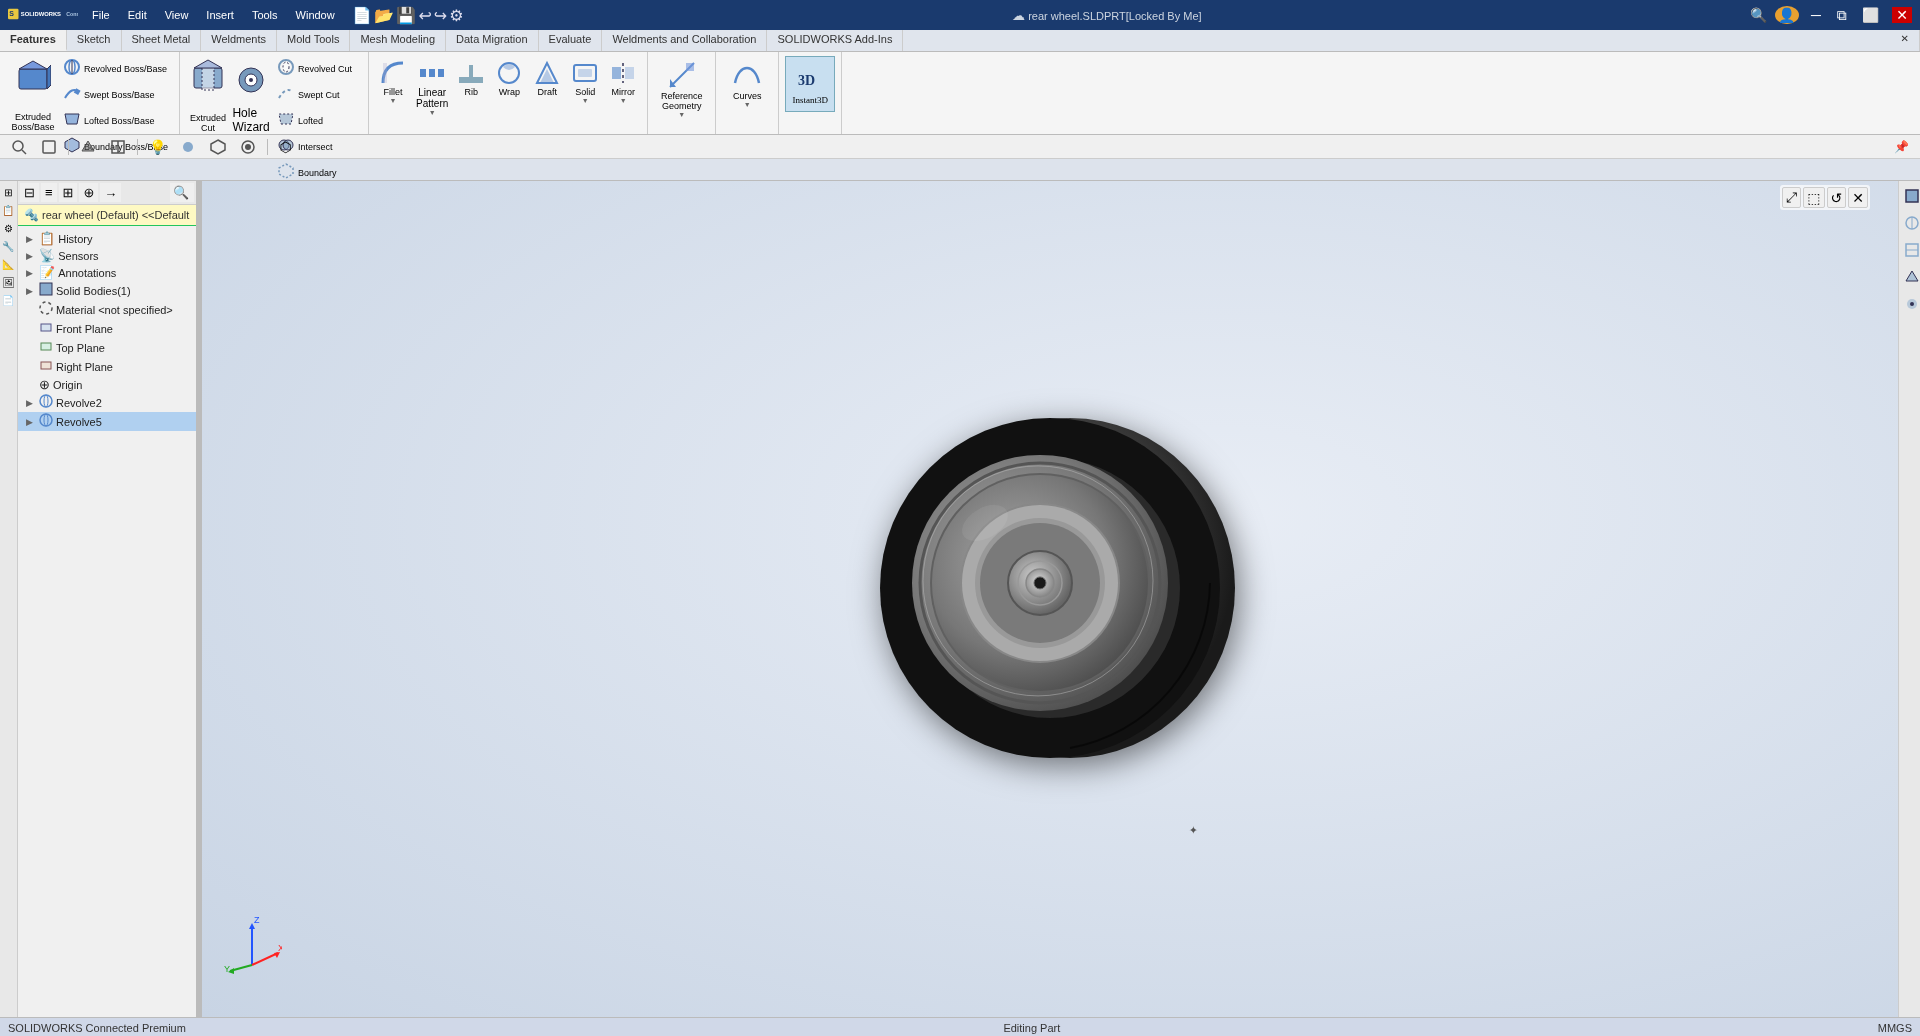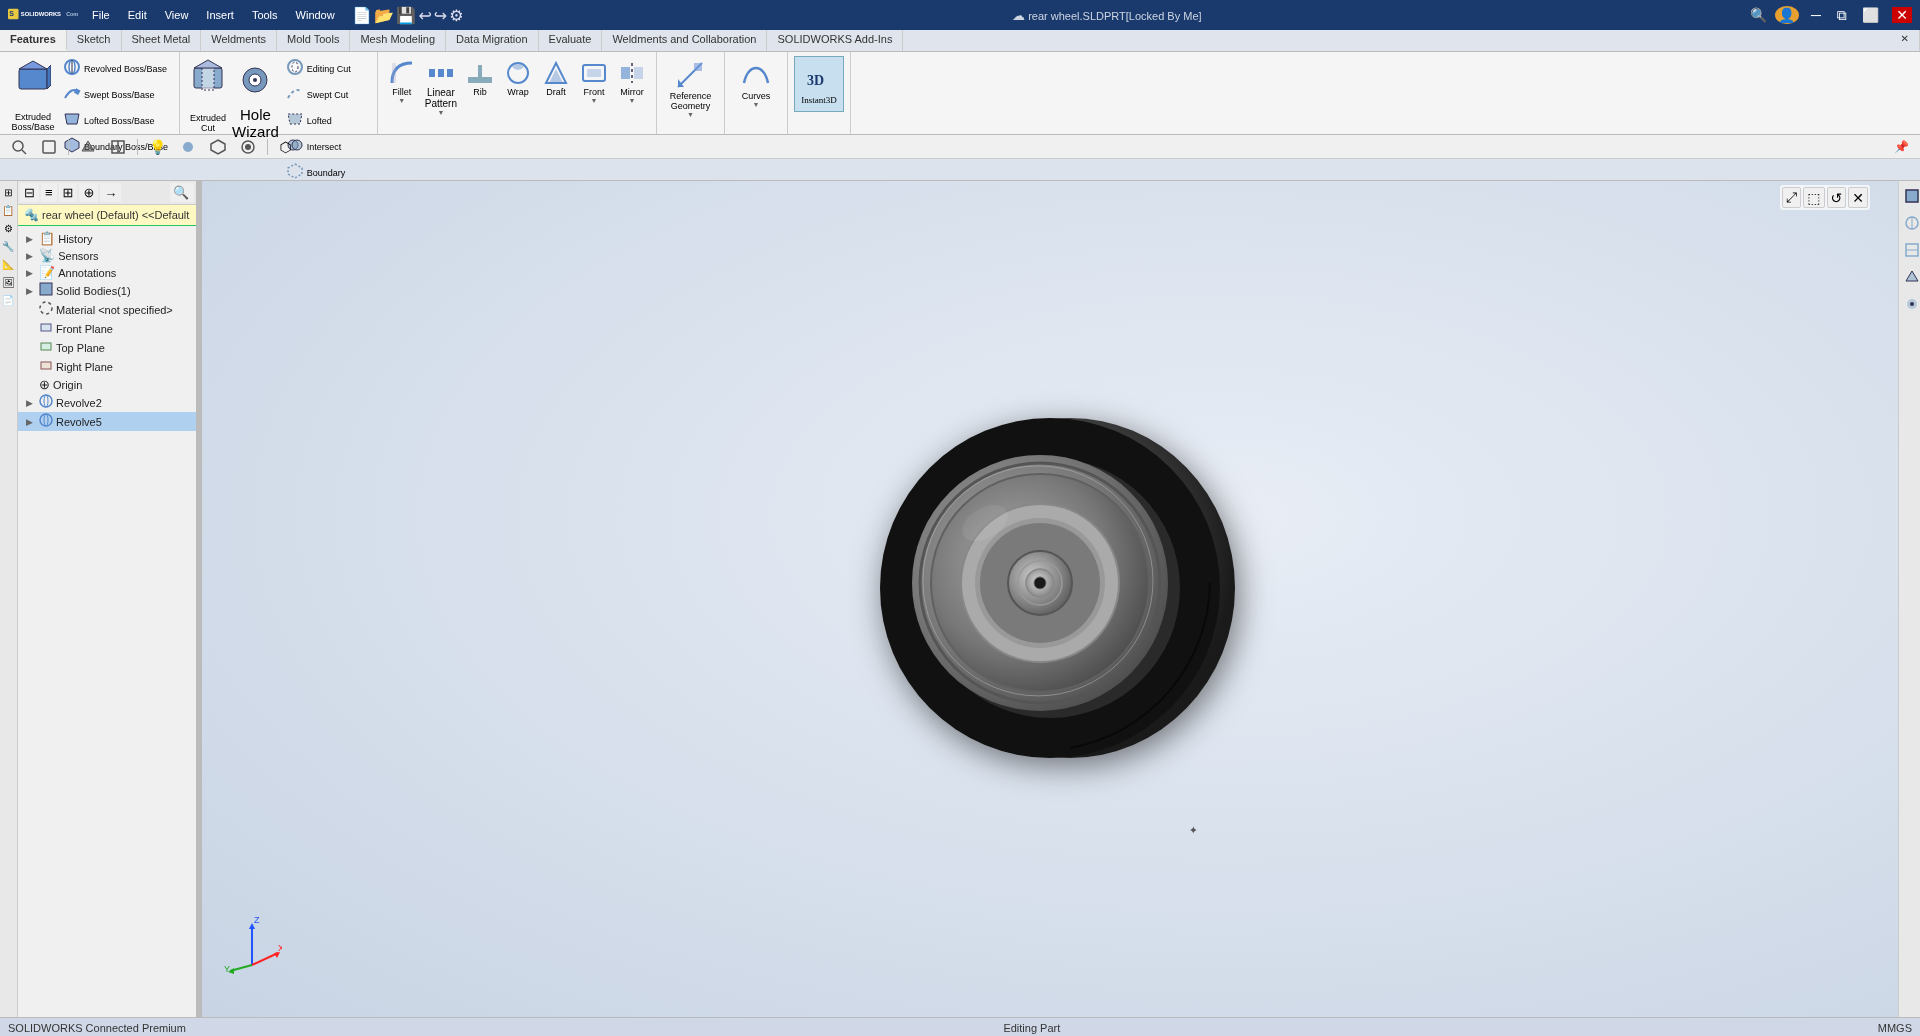--- a/index.html
+++ b/index.html
@@ -377,31 +377,31 @@
           <span style="font-size:9px;text-align:center;">Extruded<br>Cut</span>
         </div>
         <div style="display:flex;flex-direction:column;align-items:center;">
           <div style="padding:2px 4px;cursor:pointer;">
             <svg width="30" height="44" viewBox="0 0 30 44">
               <circle cx="15" cy="22" r="12" fill="#7799bb" stroke="#335" stroke-width="1"></circle>
               <circle cx="15" cy="22" r="6" fill="white" stroke="#335" stroke-width="1"></circle>
               <circle cx="15" cy="22" r="2" fill="#335"></circle>
             </svg>
           </div>
-          <span style="font-size:15px;text-align:center;">Hole<br>Wizard</span>
+          <span style="font-size:12px;">Hole<br>Wizard</span>
         </div>
         <div style="display:flex;flex-direction:column;gap:1px;">
           <div class="ribbon-btn-small">
             <span class="icon-s">
               <svg width="18" height="18" viewBox="0 0 18 18">
                   <ellipse cx="9" cy="9" rx="7" ry="7" fill="none" stroke="#7799bb" stroke-width="2"></ellipse>
                   <ellipse cx="9" cy="9" rx="3" ry="5" fill="white" fill-opacity="0.5" stroke="#335" stroke-width="1" stroke-dasharray="2"></ellipse>
                 </svg>
             </span>
-            <span style="font-size:9px;">Editing Cut</span>
+            <span style="font-size:9px;">Revolved Cut</span>
           </div>
           <div class="ribbon-btn-small">
             <span class="icon-s">
               <svg width="18" height="18" viewBox="0 0 18 18">
                   <path d="M2,14 Q9,2 16,8" fill="none" stroke="#7799bb" stroke-width="2" stroke-dasharray="3"></path>
                 </svg>
             </span>
             <span style="font-size:9px;">Swept Cut</span>
           </div>
           <div class="ribbon-btn-small">
@@ -471,21 +471,21 @@
               <polygon points="4,24 14,4 24,24" fill="none" stroke="#5588cc" stroke-width="2"></polygon>
               <polygon points="7,24 14,10 21,24" fill="#5588cc" fill-opacity="0.4"></polygon>
             </svg>
           <span style="font-size:9px;">Draft</span>
         </div>
         <div class="ribbon-split-btn">
           <svg class="rsbicon" width="28" height="28" viewBox="0 0 28 28">
               <rect x="3" y="6" width="22" height="16" rx="2" fill="none" stroke="#5588cc" stroke-width="2"></rect>
               <rect x="7" y="10" width="14" height="8" rx="1" fill="#5588cc" fill-opacity="0.3"></rect>
             </svg>
-          <span style="font-size:9px;">Front</span>
+          <span style="font-size:9px;">Solid</span>
           <span class="chevron-down">▼</span>
         </div>
         <div class="ribbon-split-btn">
           <svg class="rsbicon" width="28" height="28" viewBox="0 0 28 28">
               <rect x="3" y="8" width="9" height="12" fill="#5588cc" fill-opacity="0.6"></rect>
               <rect x="16" y="8" width="9" height="12" fill="#5588cc" fill-opacity="0.3"></rect>
               <line x1="14" y1="4" x2="14" y2="24" stroke="#335" stroke-width="1.5" stroke-dasharray="3"></line>
             </svg>
           <span style="font-size:9px;">Mirror</span>
           <span class="chevron-down">▼</span>

